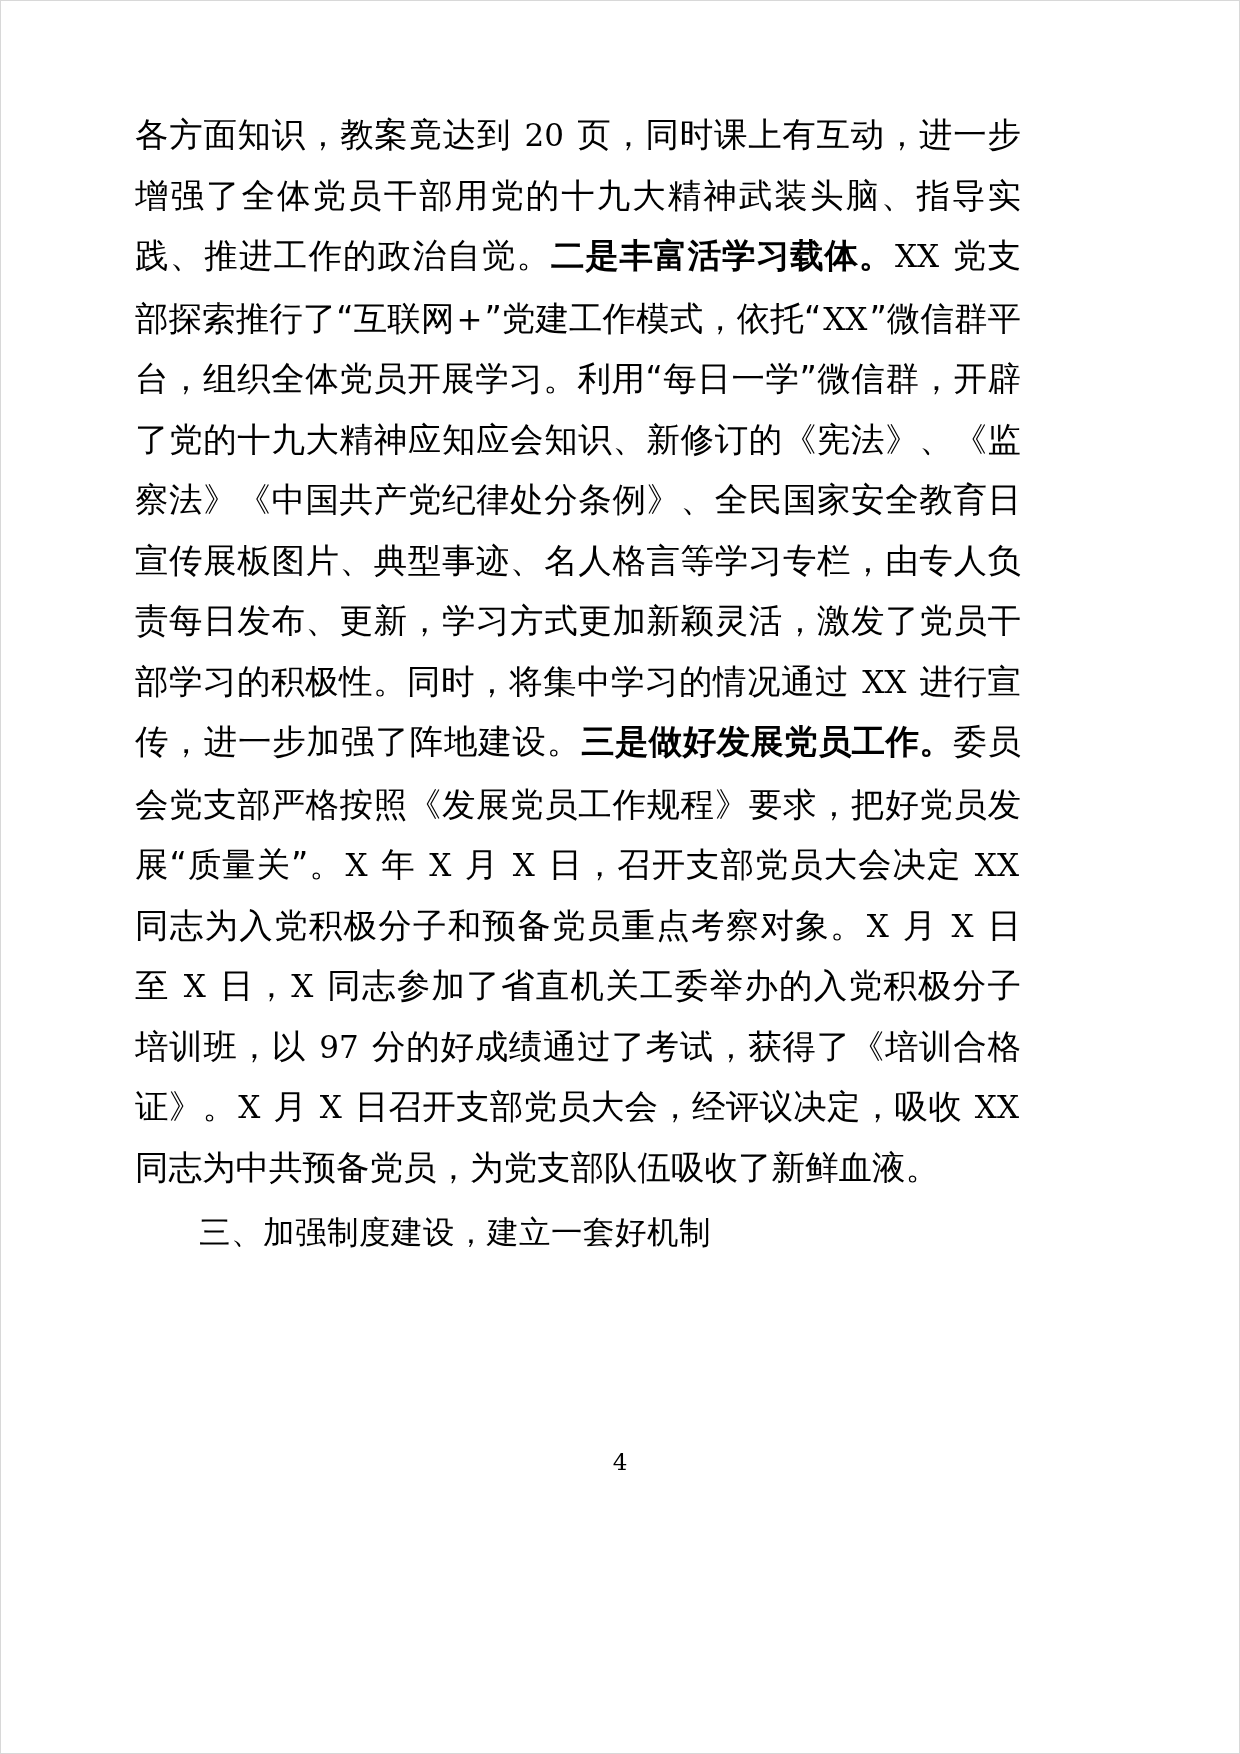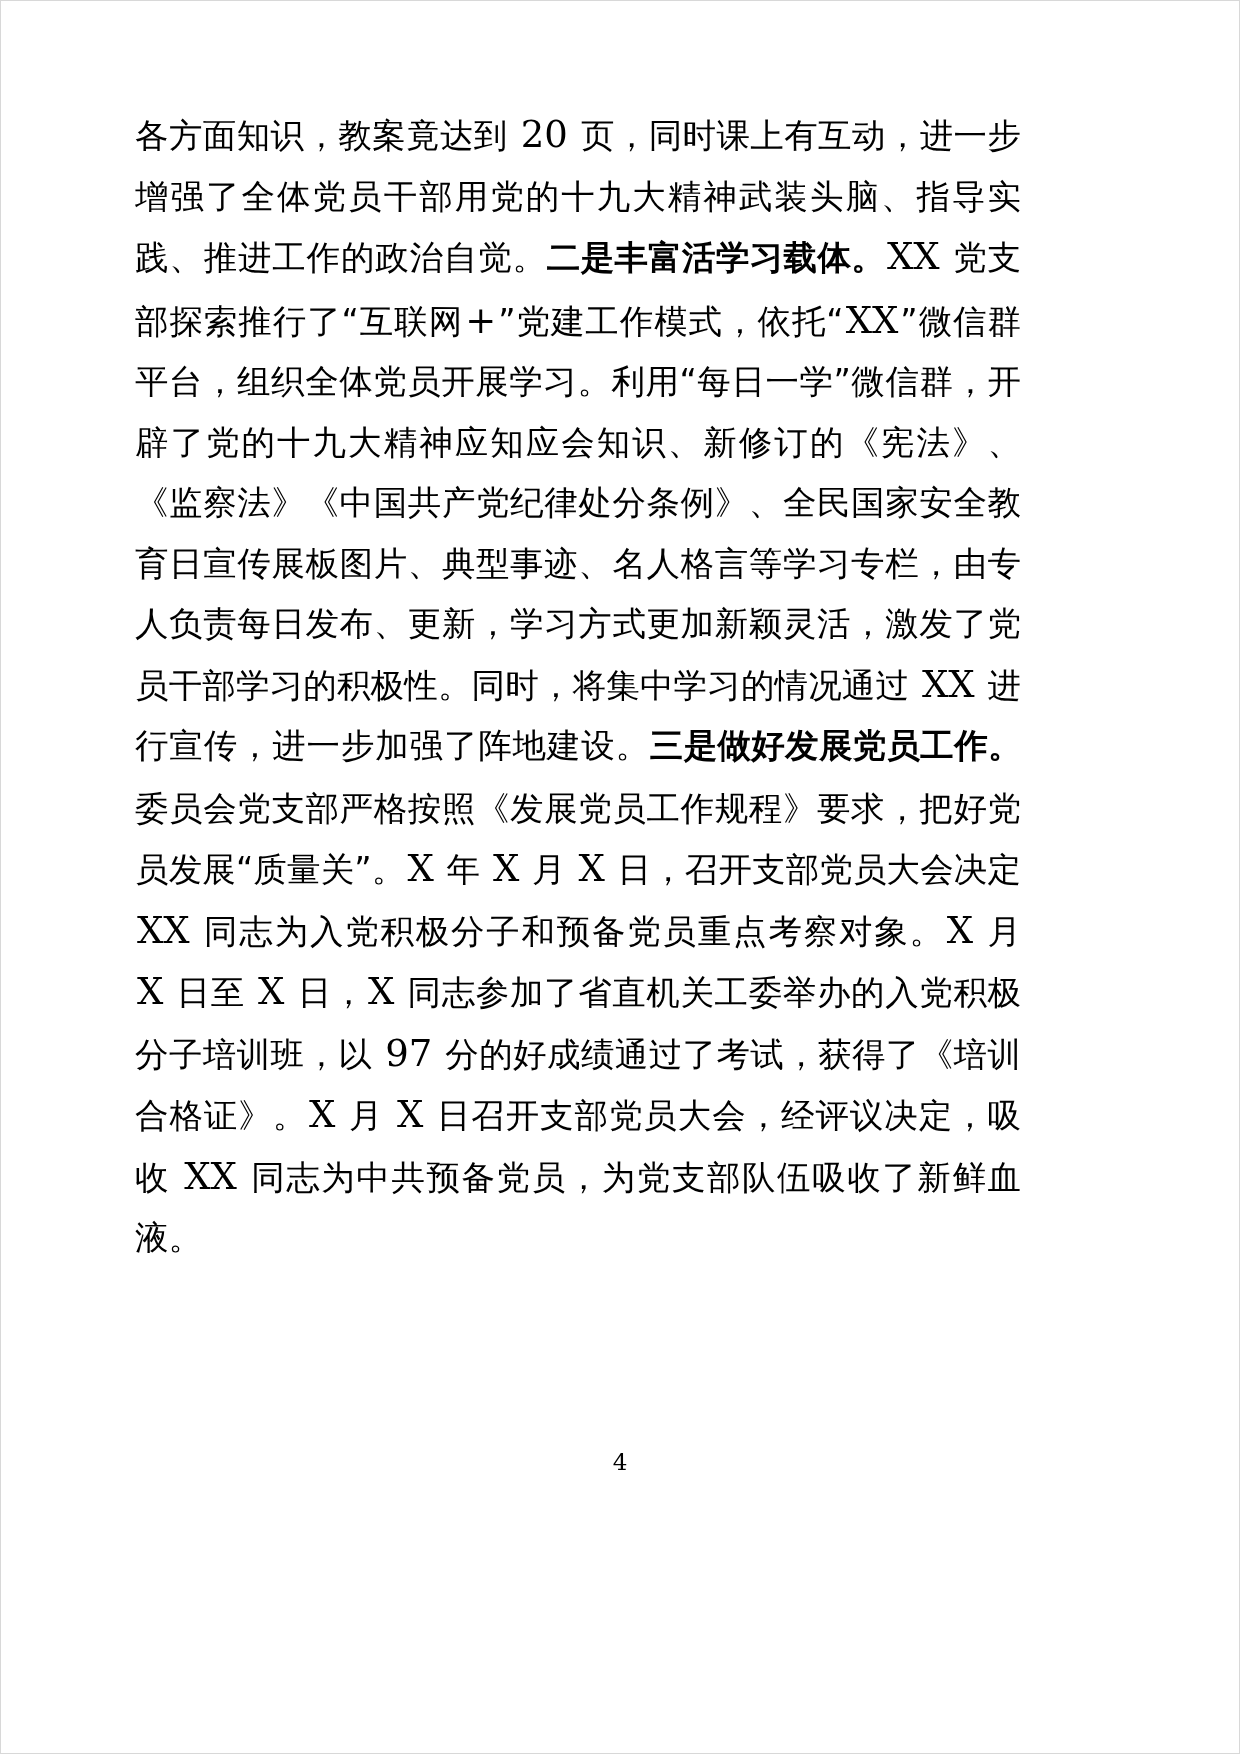--- a/index.html
+++ b/index.html
@@ -50,21 +50,21 @@
   
   .b {
     font-weight: 700;
     letter-spacing: -0.5px;
     font-family: Liberation Mono, monospace;
   }
 
   
   .lat {
     font-family: "DejaVu Serif", "Liberation Serif", serif;
-    font-size: 37px;
+    font-size: 31px;
     padding: 0 2px;
   }
 
   
   .heading {
     font-size: 31.5px;
     line-height: 60.5px;
     color: #000000;
     text-indent: 64px;
     margin: 0;
@@ -91,19 +91,20 @@
 <div class="page">
 
   <div class="content">
 
     <p class="para">
       <span>各方面知识，教案竟达到 </span><span class="lat">20</span><span> 页，同时课上有互动，进一步增强了全体党员干部用党的十九大精神武装头脑、指导实践、推进工作的政治自觉。</span><span class="b">二是丰富活学习载体。</span><span class="lat">XX</span><span> 党支部探索推行了“互联网</span><span class="lat">+</span><span>”党建工作模式，依托“</span><span class="lat">XX</span><span>”微信群平台，组织全体党员开展学习。利用“每日一学”微信群，开辟了党的十九大精神应知应会知识、新修订的《宪法》、《监察法》《中国共产党纪律处分条例》、全民国家安全教育日宣传展板图片、典型事迹、名人格言等学习专栏，由专人负责每日发布、更新，学习方式更加新颖灵活，激发了党员干部学习的积极性。同时，将集中学习的情况通过 </span><span class="lat">XX</span><span> 进行宣传，进一步加强了阵地建设。</span><span class="b">三是做好发展党员工作。</span><span>委员会党支部严格按照《发展党员工作规程》要求，把好党员发展“质量关”。</span><span class="lat">X</span><span> 年 </span><span class="lat">X</span><span> 月 </span><span class="lat">X</span><span> 日，召开支部党员大会决定 </span><span class="lat">XX</span><span> 同志为入党积极分子和预备党员重点考察对象。</span><span class="lat">X</span><span> 月 </span><span class="lat">X</span><span> 日至 </span><span class="lat">X</span><span> 日，</span><span class="lat">X</span><span> 同志参加了省直机关工委举办的入党积极分子培训班，以 </span><span class="lat">97</span><span> 分的好成绩通过了考试，获得了《培训合格证》。</span><span class="lat">X</span><span> 月 </span><span class="lat">X</span><span> 日召开支部党员大会，经评议决定，吸收 </span><span class="lat">XX</span><span> 同志为中共预备党员，为党支部队伍吸收了新鲜血液。</span>
     </p>
 
     <div class="spacer-sm"></div>
 
+    <p class="heading">三、加强制度建设，建立一套好机制</p>
 
 
   </div>
 
   <div class="page-number">4</div>
 
 </div>
 
 </body></html>

